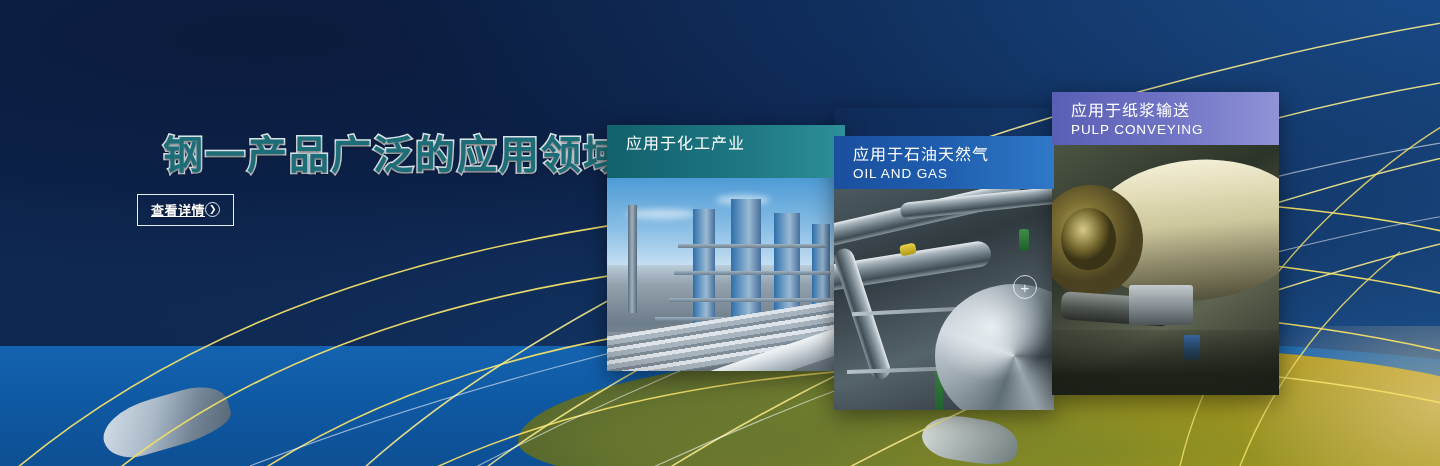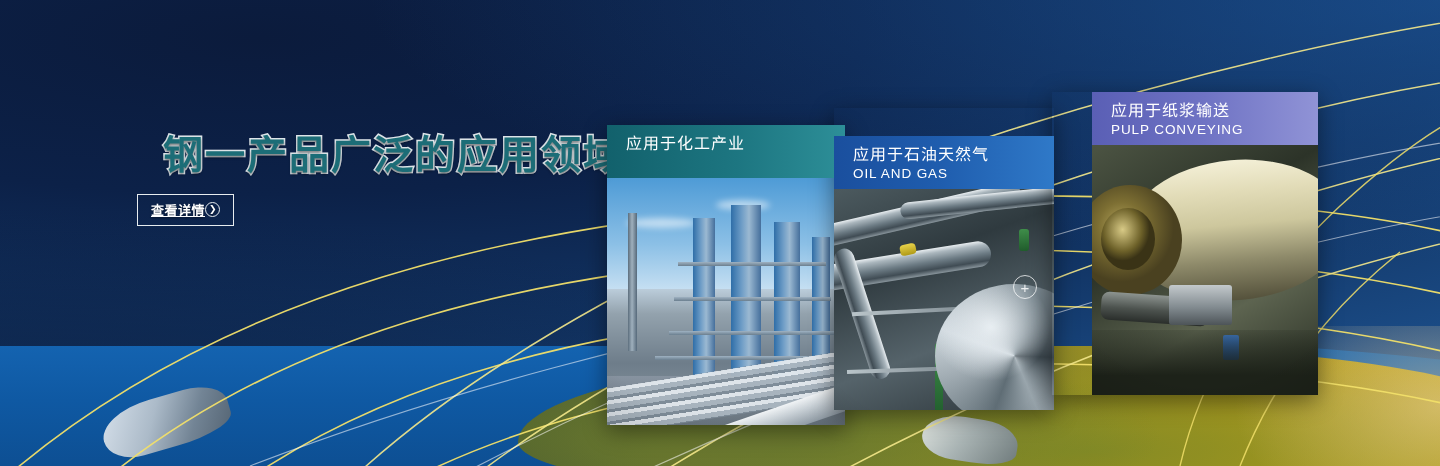--- a/index.html
+++ b/index.html
@@ -136,21 +136,21 @@
   }
   .card .cap .cn {
     font-size:16px; line-height:1.45; letter-spacing:1px; font-weight:normal;
   }
   .card .cap .en {
     font-size:13.5px; line-height:1.25; letter-spacing:.9px;
   }
   .card .photo { position:relative; width:100%; height:calc(100% - 53px); overflow:hidden; }
 
   
-  #card-chemical { left:607px; top:125px; width:238px; height:300px; }
+  #card-chemical { left:607px; top:125px; width:238px; height:246px; }
   #card-chemical .cap { background:linear-gradient(90deg,#12616c 0%,#1d7681 55%,#2d8f98 100%); }
   .photo-chem {
     background:
       linear-gradient(180deg,#79b4e2 0%,#a7cfee 26%,#cfe2f1 40%,#93a2ad 55%,#6e7d8a 75%,#8e9aa4 100%);
   }
   .photo-chem .sky { position:absolute; inset:0 0 55% 0; background:linear-gradient(180deg,#4e9bd6 0%,#8cc0e6 60%,#c5dff2 100%); }
   .photo-chem .cloud { position:absolute; width:70px; height:10px; background:rgba(255,255,255,.55); border-radius:50%; filter:blur(3px); }
   .photo-chem .tower {
     position:absolute; bottom:12%; background:linear-gradient(90deg,#2f6ea8 0%,#6d9cc6 35%,#9bb9d2 60%,#456f9c 100%);
   }
@@ -201,21 +201,21 @@
   .zoom-plus {
     position:absolute; left:179px; top:86px;
     width:24px; height:24px; border-radius:50%;
     border:1.5px solid rgba(255,255,255,.75);
     display:flex; align-items:center; justify-content:center;
     color:rgba(255,255,255,.85); font-size:15px; line-height:1;
     z-index:4; cursor:pointer;
   }
 
   
-  #card-pulp { left:1052px; top:92px; width:266px; height:303px;padding-left:40px; }
+  #card-pulp { left:1052px; top:92px; width:227px; height:303px; }
   #card-pulp .cap { background:linear-gradient(90deg,#5a5fb5 0%,#6f73c4 50%,#9093d6 100%); }
   .photo-pulp {
     background:linear-gradient(150deg,#4c5443 0%,#2c3328 35%,#5d6450 65%,#242a20 100%);
   }
   .photo-pulp .roll {
     position:absolute; left:16%; top:6%; width:96%; height:56%;
     border-radius:50% / 48%;
     background:
       linear-gradient(180deg,#f3efd6 0%,#e2dcb8 22%,#cdc79d 46%,#8e8a6a 72%,#55523c 100%);
     transform:rotate(-5deg);

